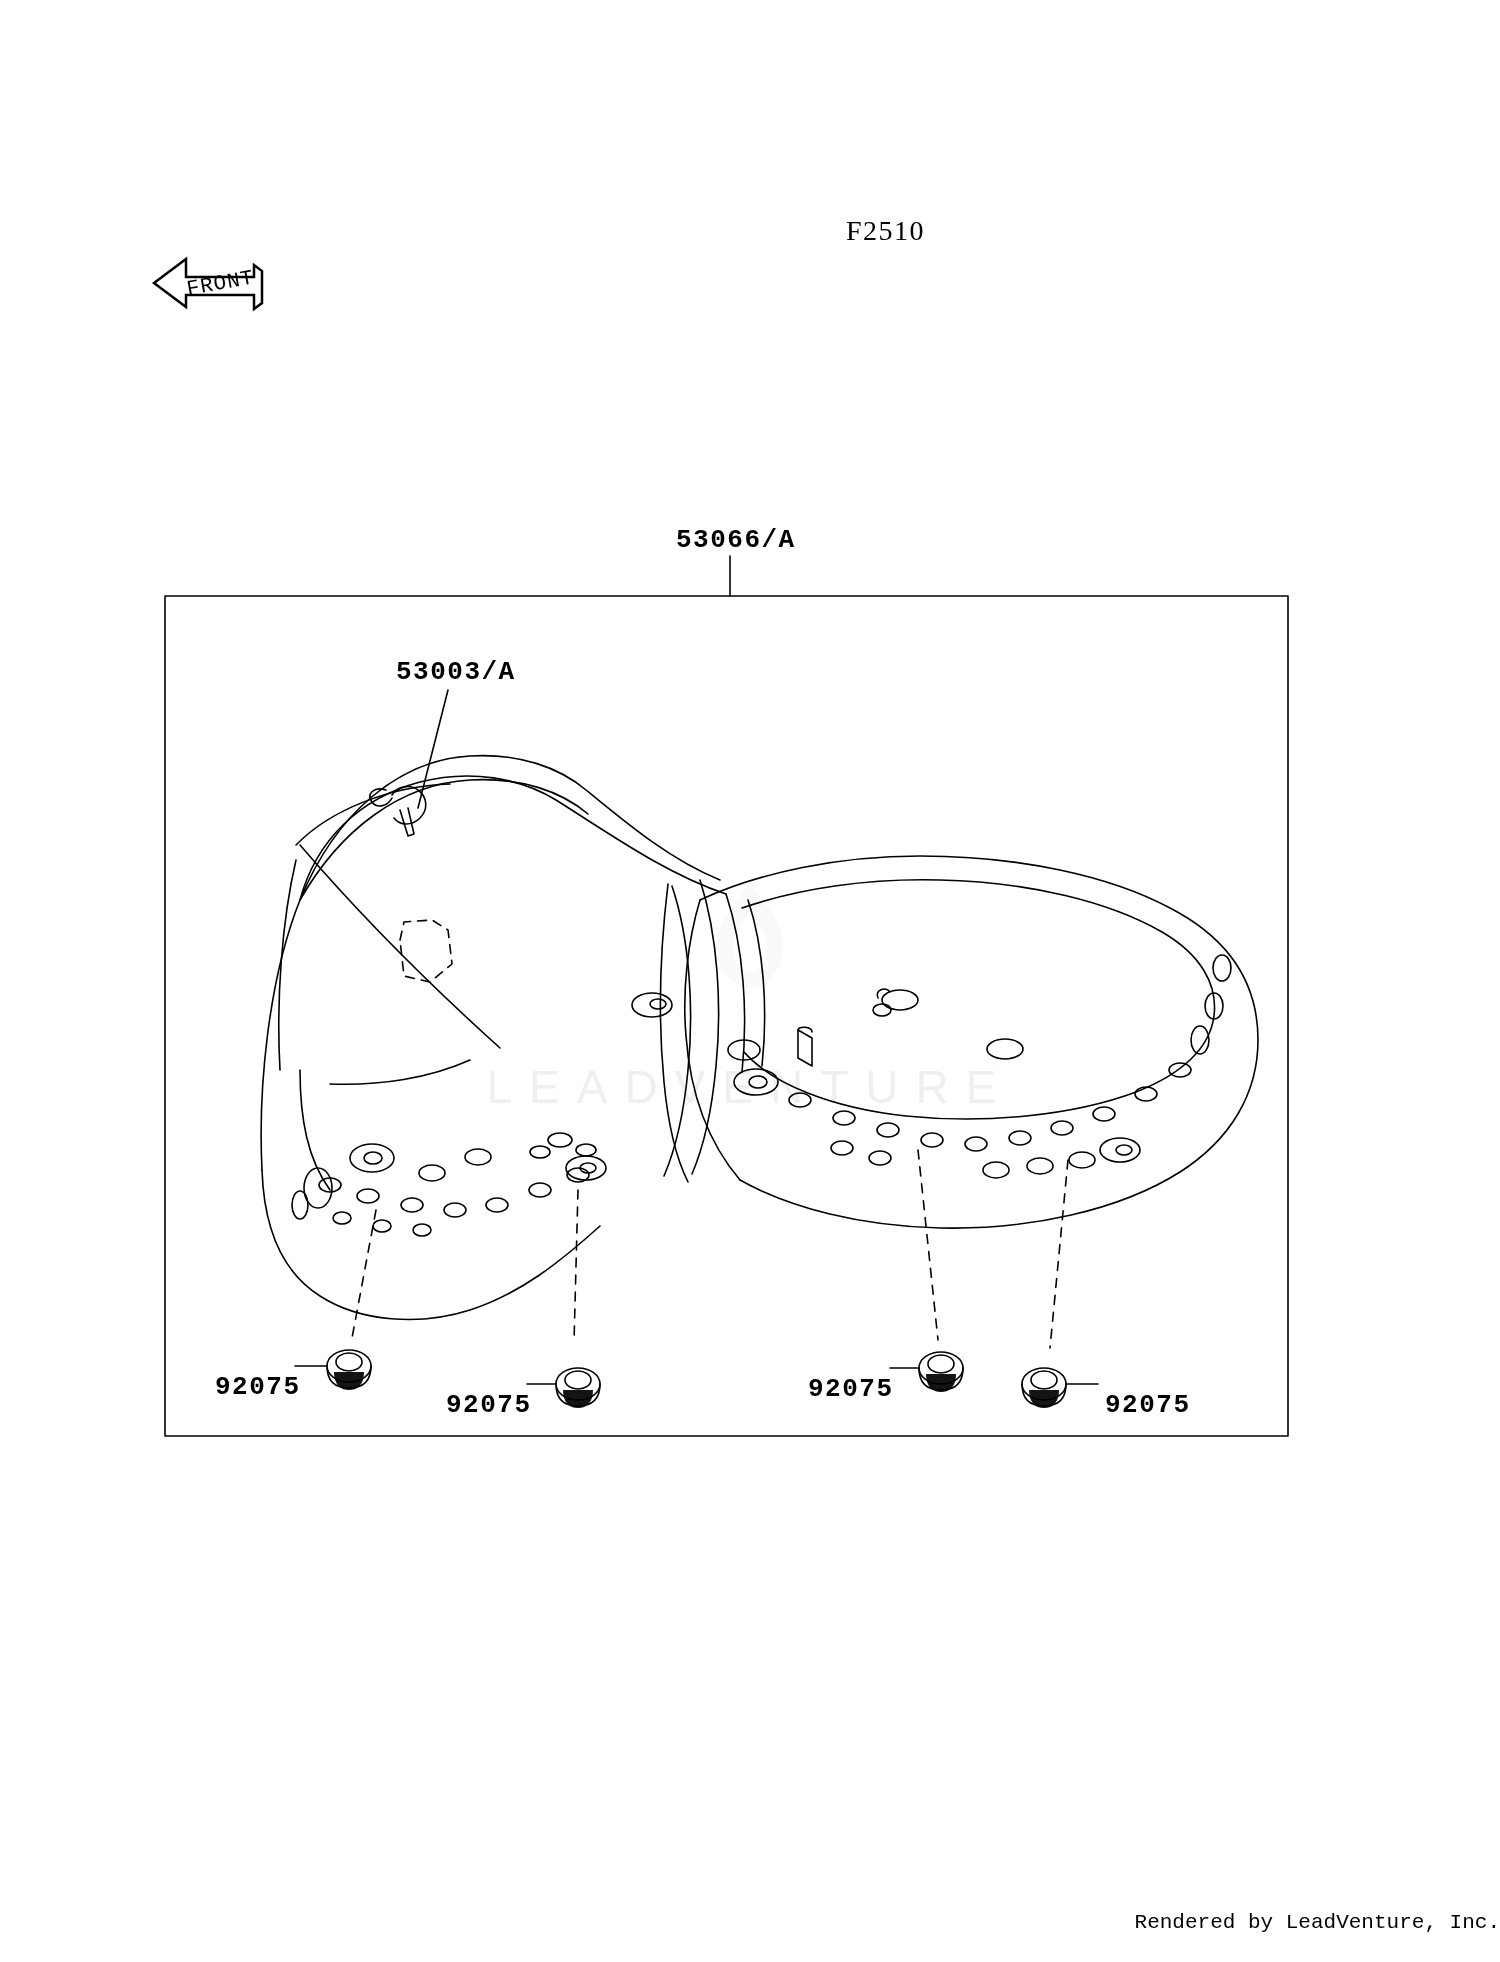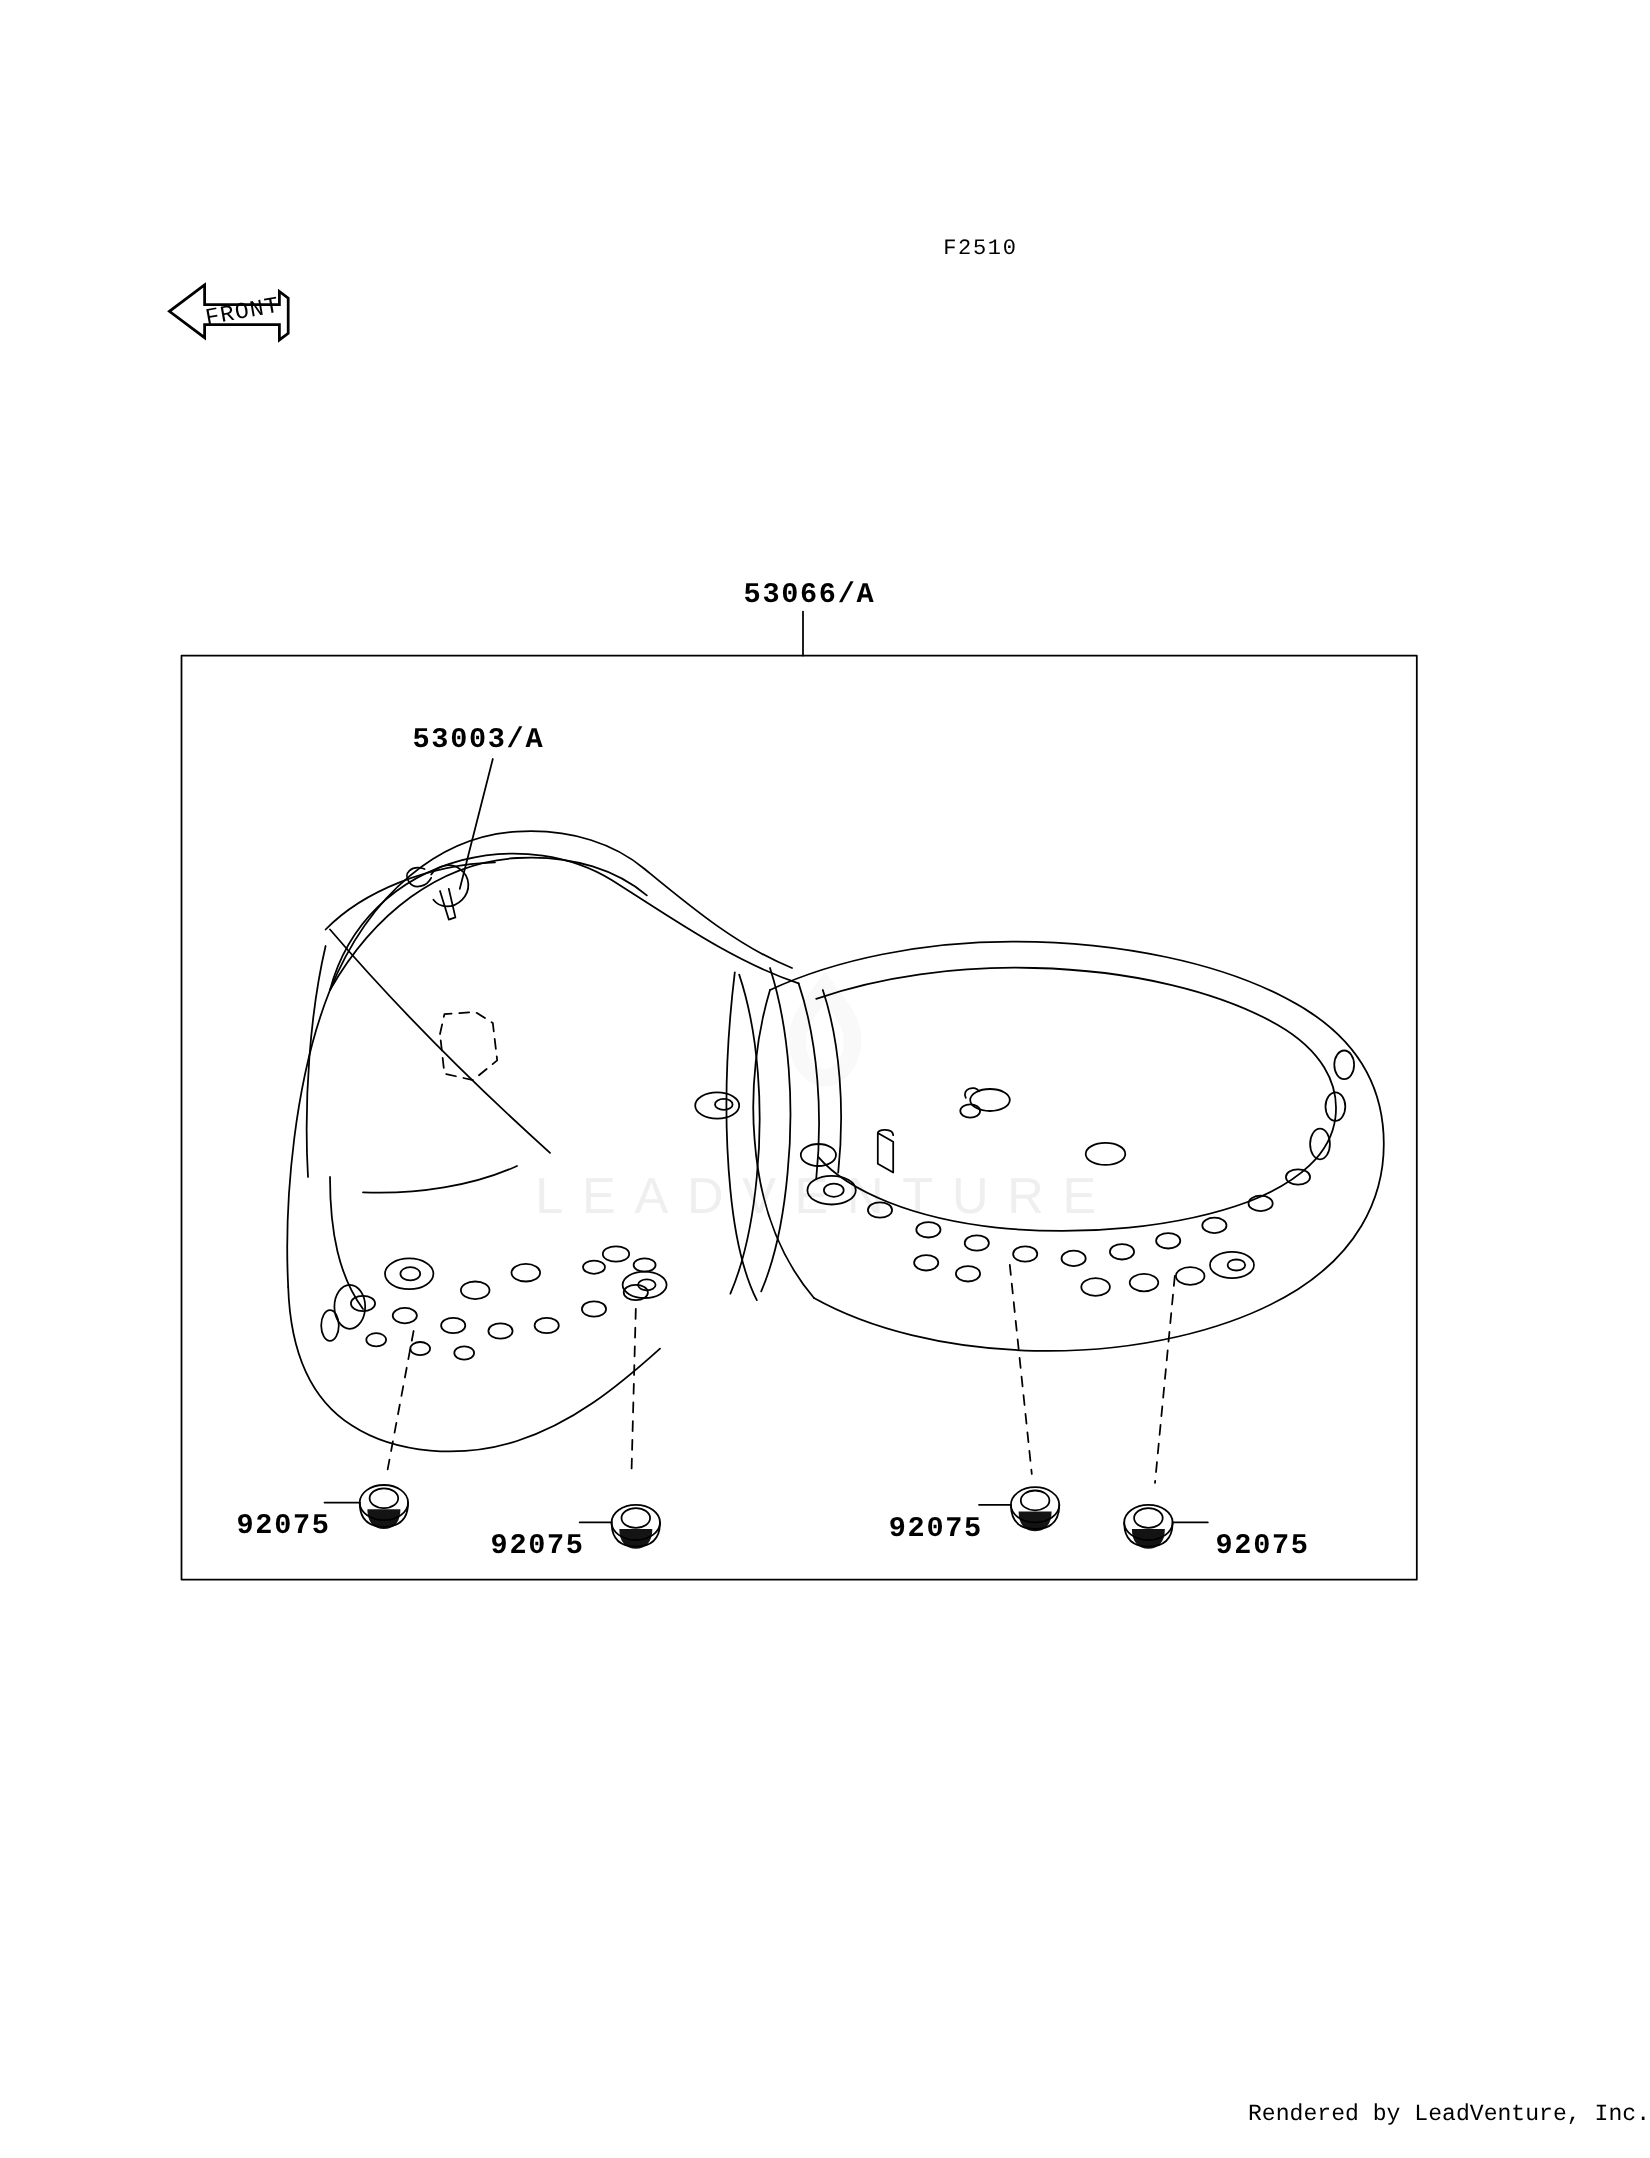--- a/index.html
+++ b/index.html
@@ -19,23 +19,23 @@
   .page {
     position: absolute;
     inset: 0;
   }
 
   
   .diagram-code {
     position: absolute;
     right: 575px;
     top: 215px;
-    font-size: 20px;
+    font-size: 28px;
     letter-spacing: 1.5px;
-    font-family: Liberation Mono, monospace;
+    font-family: Liberation Serif, serif;
     white-space: nowrap;
   }
 
   
   .front-badge {
     position: absolute;
     left: 150px;
     top: 255px;
     width: 120px;
     height: 75px;
@@ -45,21 +45,21 @@
   
   .label {
     position: absolute;
     font-family: "Liberation Mono", monospace;
     font-size: 26px;
     letter-spacing: 1.5px;
     font-weight: bold;
     white-space: nowrap;
   }
   .label.l-53066 { left: 676px; top: 525px; }
-  .label.l-53003 { left: 375px; top: 657px; }
+  .label.l-53003 { left: 396px; top: 657px; }
   .label.l-92075a { left: 215px; top: 1372px; }
   .label.l-92075b { left: 446px; top: 1390px; }
   .label.l-92075c { left: 808px; top: 1374px; }
   .label.l-92075d { left: 1105px; top: 1390px; }
 
   
   .drawing {
     position: absolute;
     left: 0;
     top: 0;

